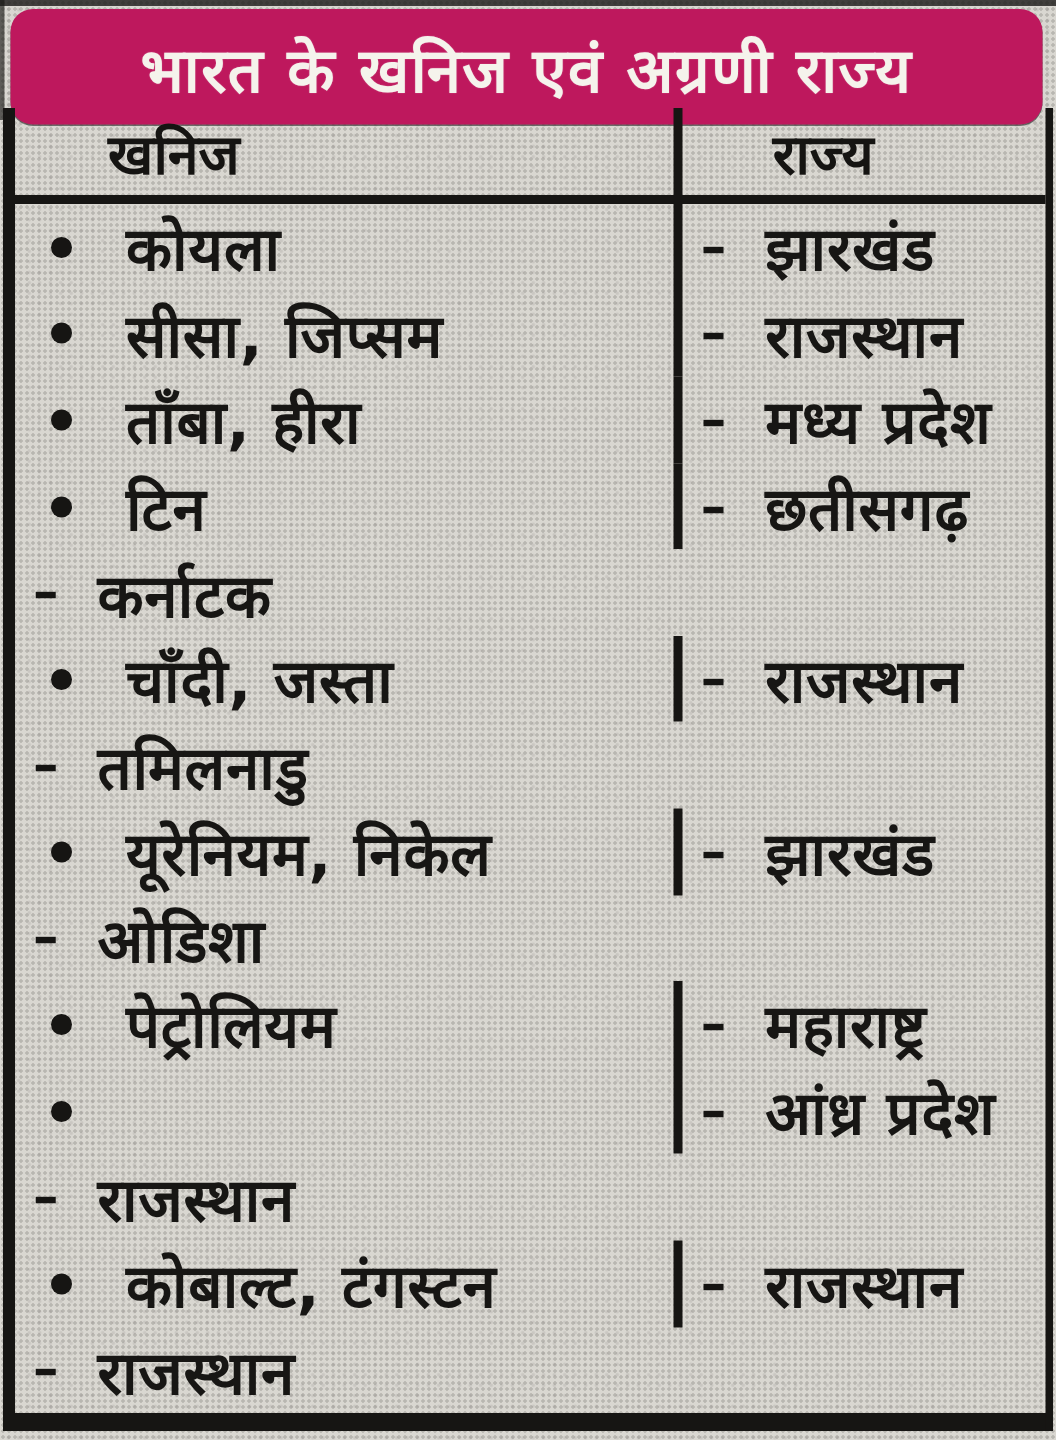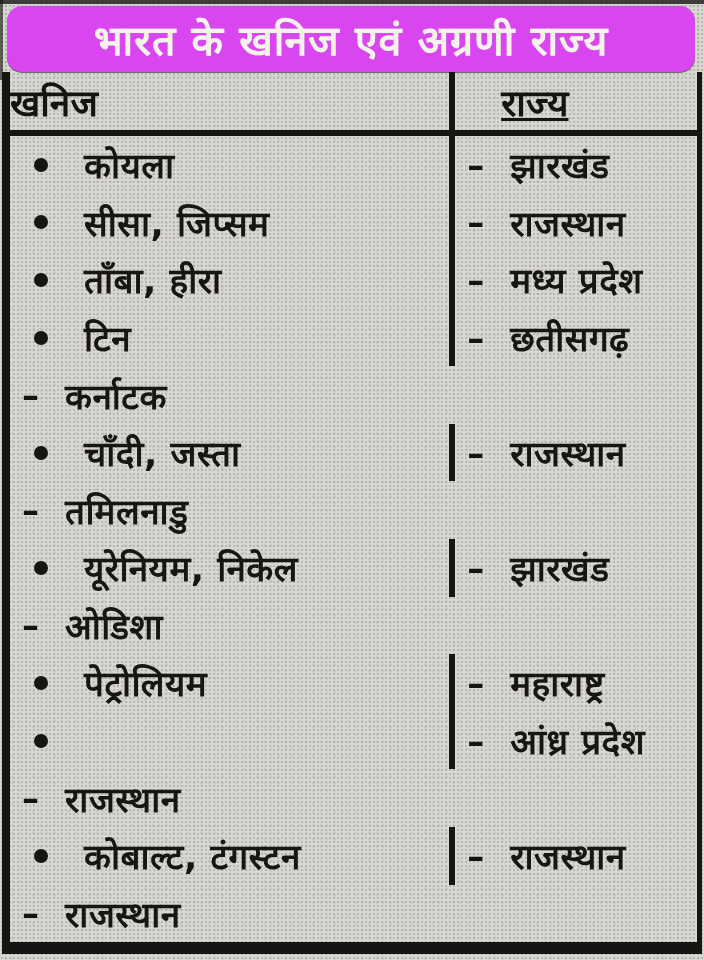--- a/index.html
+++ b/index.html
@@ -16,22 +16,22 @@
   .page{position:absolute;inset:0;}
   .photo-edge-top{
     position:absolute;top:0;left:0;right:0;height:4px;
     background:rgba(25,24,22,0.8);
   }
   .photo-edge-left{
     position:absolute;top:0;left:0;width:3px;height:80px;
     background:rgba(25,24,22,0.65);
   }
   .title-band{
-    position:absolute;top:6px;left:7px;right:9px;height:66px;
-    background:#d946ef;
+    position:absolute;top:6px;left:7px;right:9px;height:77px;
+    background:#be185d;
     border-radius:15px;
     box-shadow:0 1px 0 rgba(0,0,0,0.5);
     display:flex;align-items:center;justify-content:center;
   }
   .title-band .title-text{
     color:#f5f3ec;
     font-size:41px;
     font-weight:700;
     letter-spacing:1px;
     white-space:nowrap;
@@ -49,24 +49,24 @@
     display:flex;
     border-bottom:6px solid #161513;
   }
   .header-cell{
     display:flex;align-items:center;
     font-size:37px;font-weight:700;color:#151412;
   }
   .header-cell.mineral{
     width:64.8%;flex:0 0 64.8%;
     border-right:6px solid #161513;
-    box-sizing:border-box;
+    padding-left:62px;box-sizing:border-box;
   }
   .header-cell.state{
-    flex:1;padding-left:46px;box-sizing:border-box;text-decoration:underline;
+    flex:1;padding-left:60px;box-sizing:border-box;
   }
   .table-body{
     flex:1;display:flex;flex-direction:column;
   }
   .table-row{flex:1;display:flex;}
   .cell-mineral{
     width:64.8%;flex:0 0 64.8%;
     border-right:6px solid #161513;
     display:flex;align-items:center;
     padding-left:24px;box-sizing:border-box;
@@ -78,21 +78,21 @@
   }
   .cell-state{
     flex:1;display:flex;align-items:center;
     padding-left:12px;box-sizing:border-box;
   }
   .dash{
     font-size:34px;font-weight:700;color:#151412;
     margin-right:26px;line-height:1;
   }
   .cell-text{
-    font-size:35px;font-weight:700;color:#171614;
+    font-size:40px;font-weight:700;color:#171614;
     white-space:nowrap;letter-spacing:0.5px;
   }
 </style>
 </head>
 <body>
 
 <div class="page">
 
   <div class="photo-edge-top"></div>
   <div class="photo-edge-left"></div>

